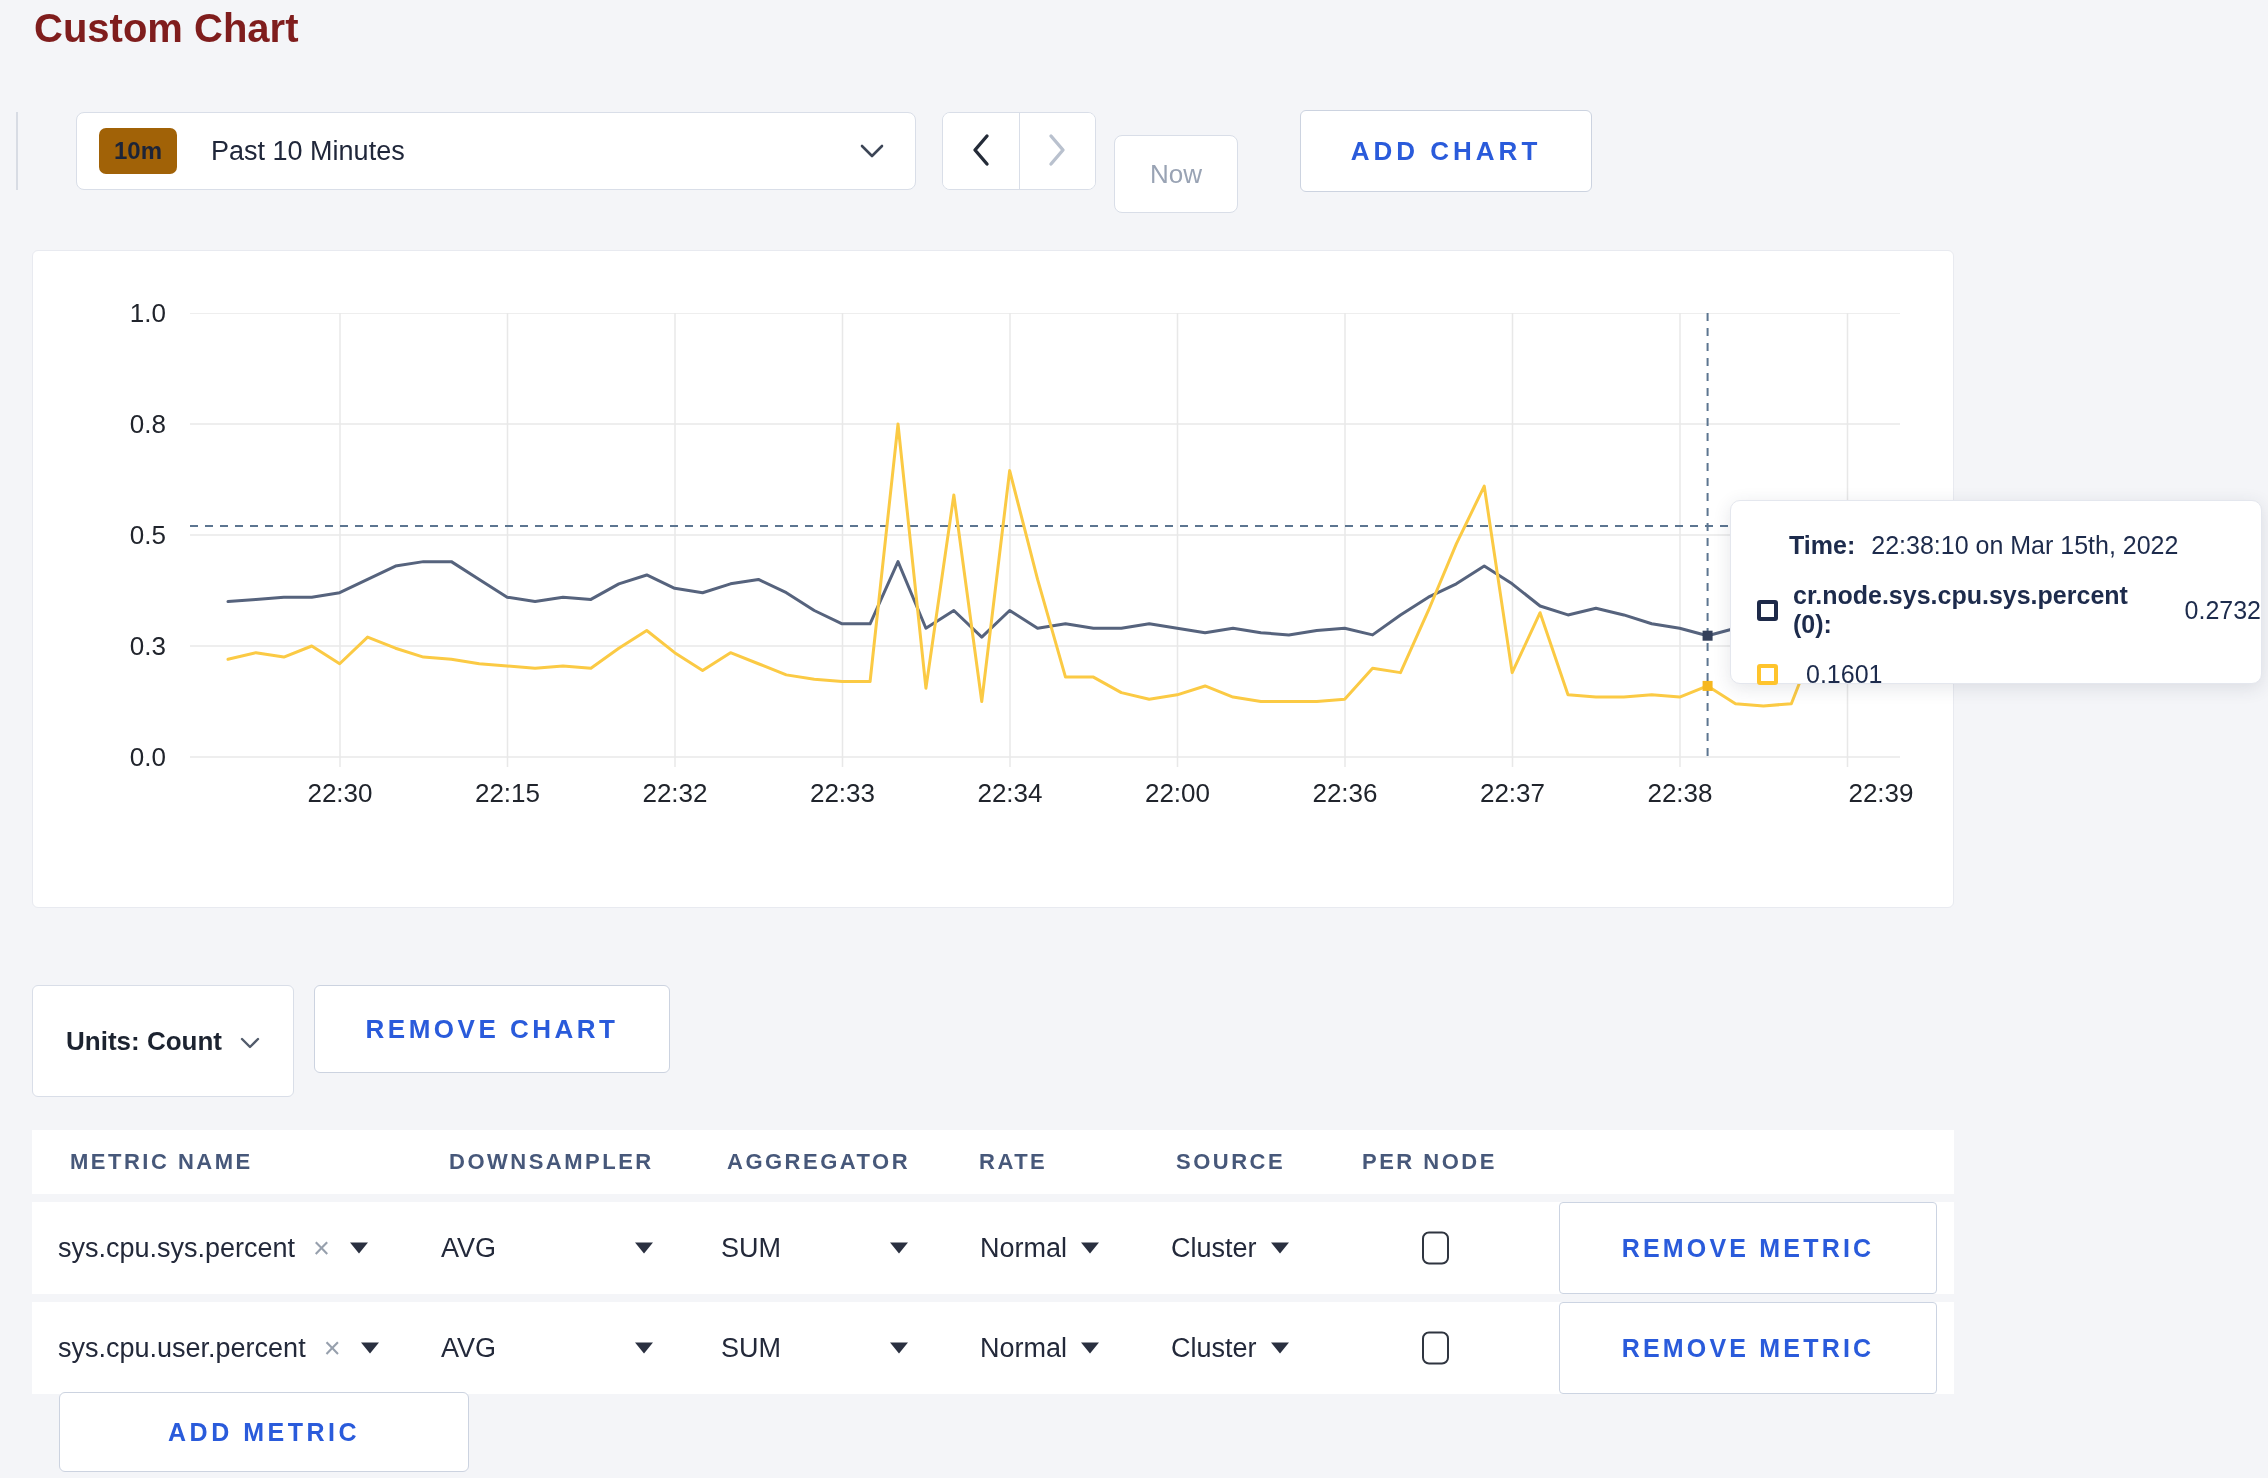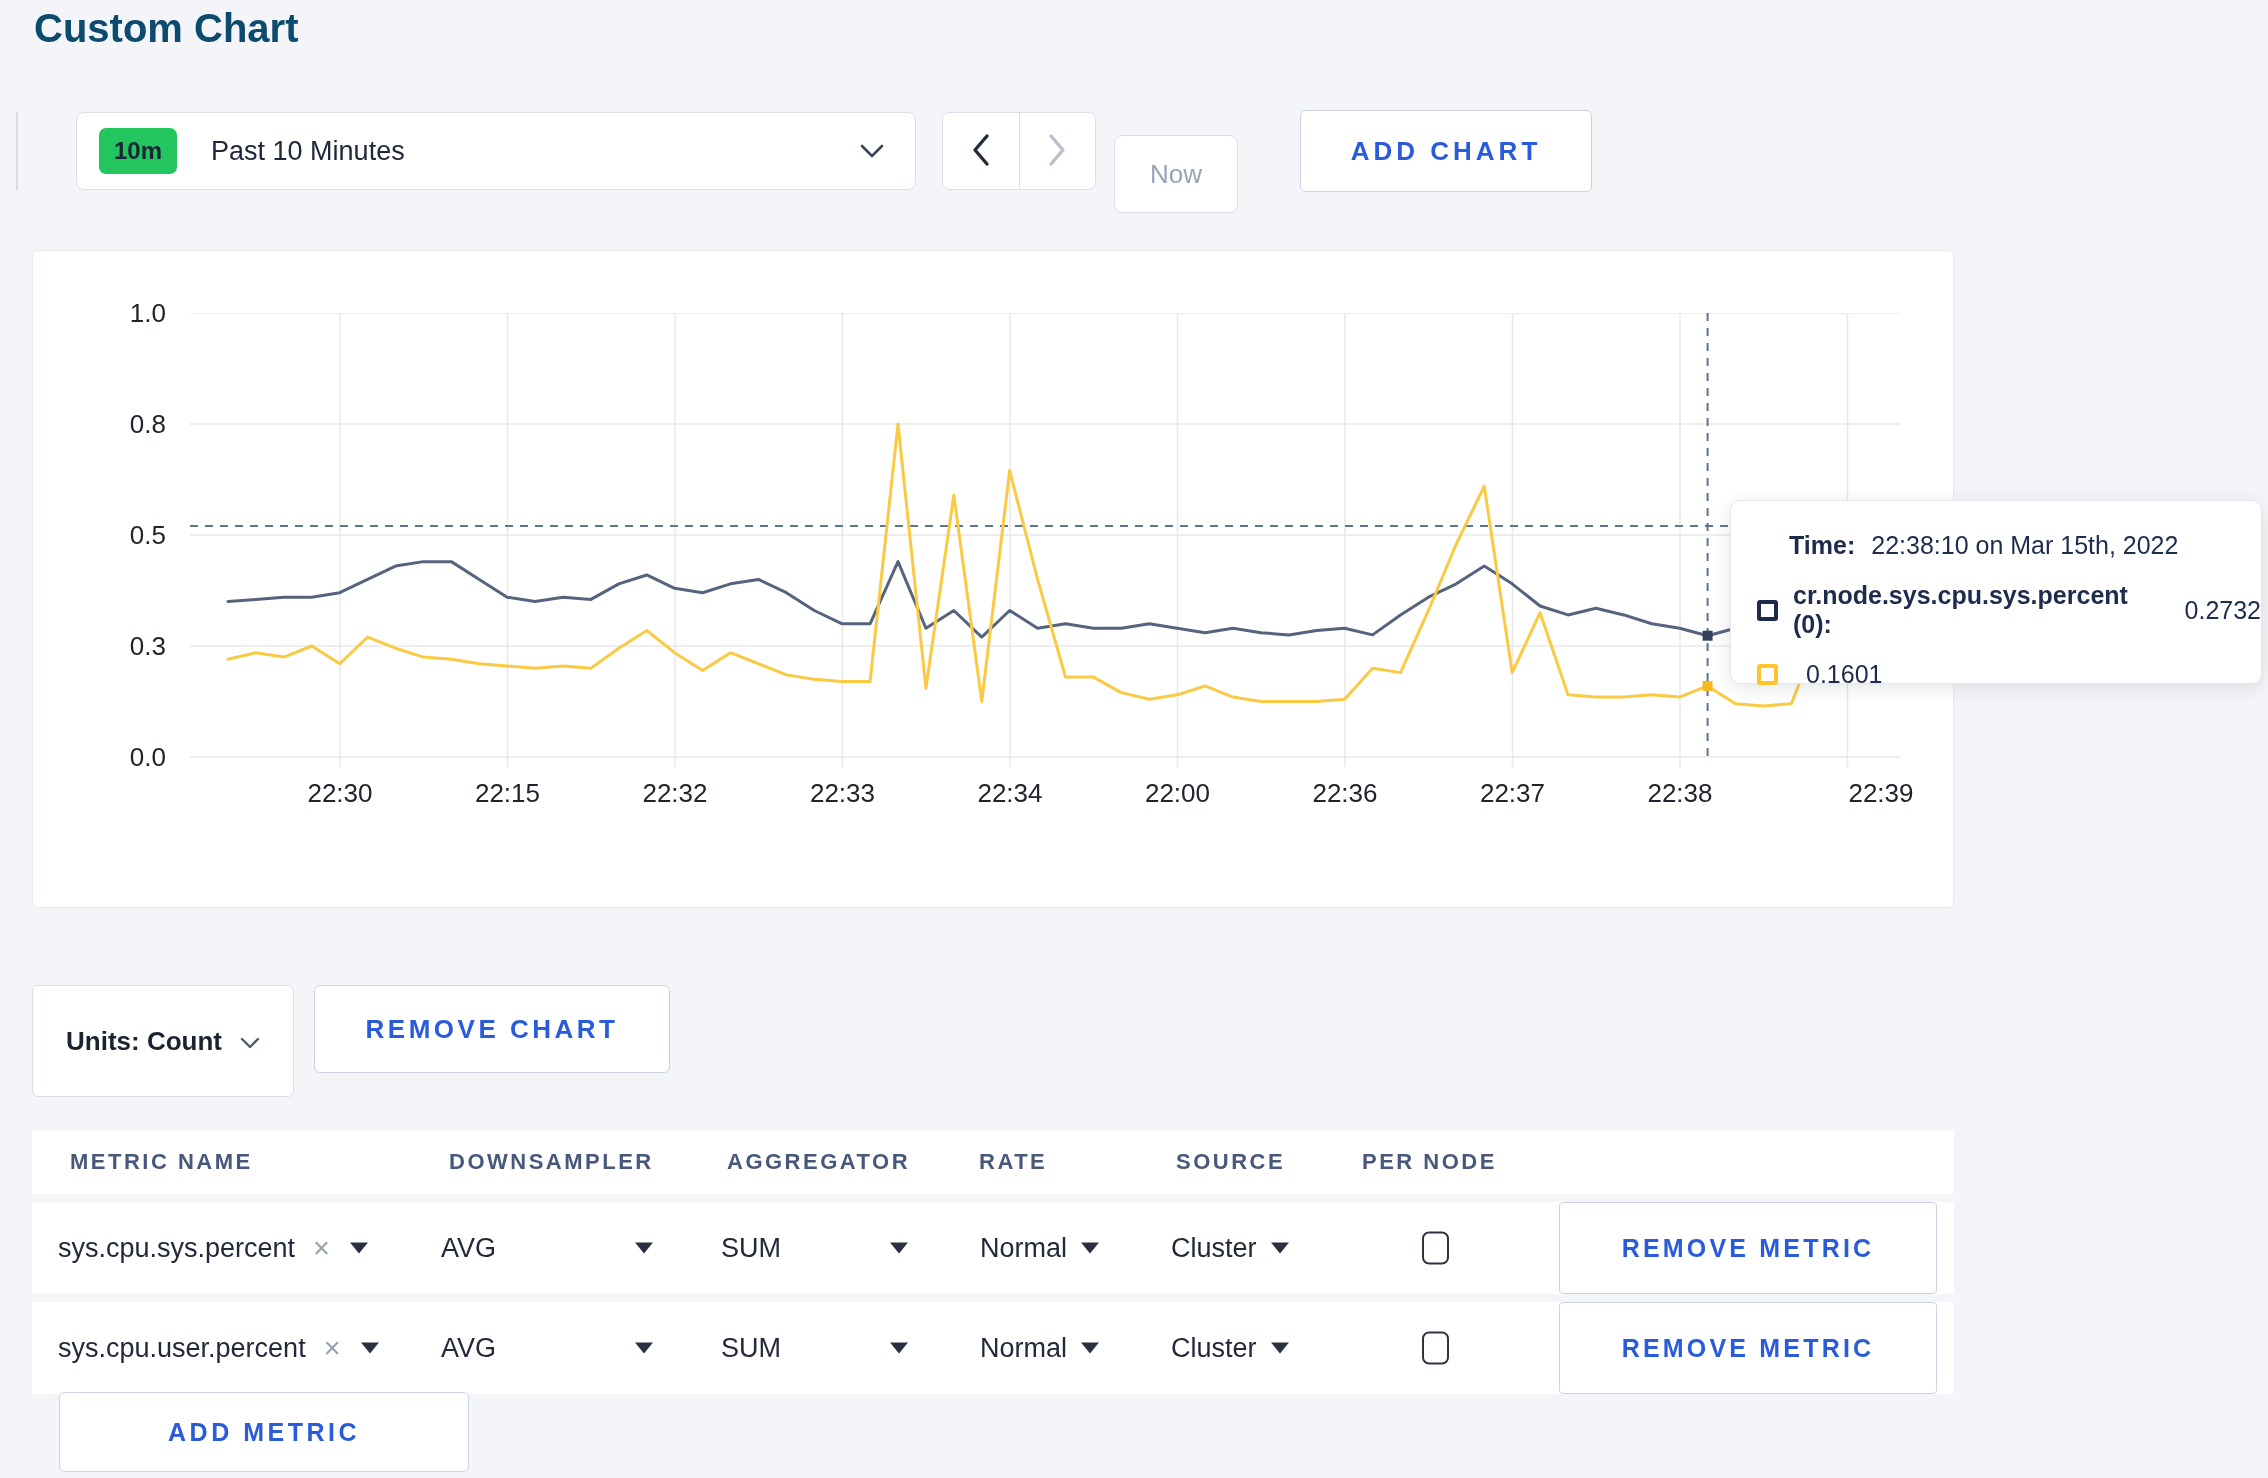--- a/index.html
+++ b/index.html
@@ -9,33 +9,33 @@
     font-family: "Liberation Sans", sans-serif;
     background: #f4f5f8;
     color: #232936;
     overflow: hidden;
   }
   .abs { position: absolute; }
 
   
   .page-title {
     left: 34px; top: 6px;
-    font-size: 40px; font-weight: 700; color: #0c4a6e;
+    font-size: 40px; font-weight: 700; color: #7f1d1d;
   }
   .toolbar-divider {
     left: 16px; top: 112px; width: 2px; height: 78px; background: #d8dce4;
   }
   .range-select {
     left: 76px; top: 112px; width: 840px; height: 78px;
     background: #fff; border: 1.5px solid #d9dee8; border-radius: 8px;
     display: flex; align-items: center; cursor: pointer;
   }
   .range-badge {
     margin-left: 22px; padding: 9px 15px;
-    background: #22c55e; border-radius: 7px;
+    background: #a16207; border-radius: 7px;
     font-size: 24px; font-weight: 700; color: #1c2438;
   }
   .range-label { margin-left: 34px; font-size: 27px; font-weight: 500; color: #20273a; }
   .range-chevron { position: absolute; right: 30px; top: 29px; }
 
   .nav-group {
     left: 942px; top: 112px; width: 154px; height: 78px;
     background: #fff; border: 1.5px solid #d9dee8; border-radius: 8px;
     display: flex; overflow: hidden;
   }

